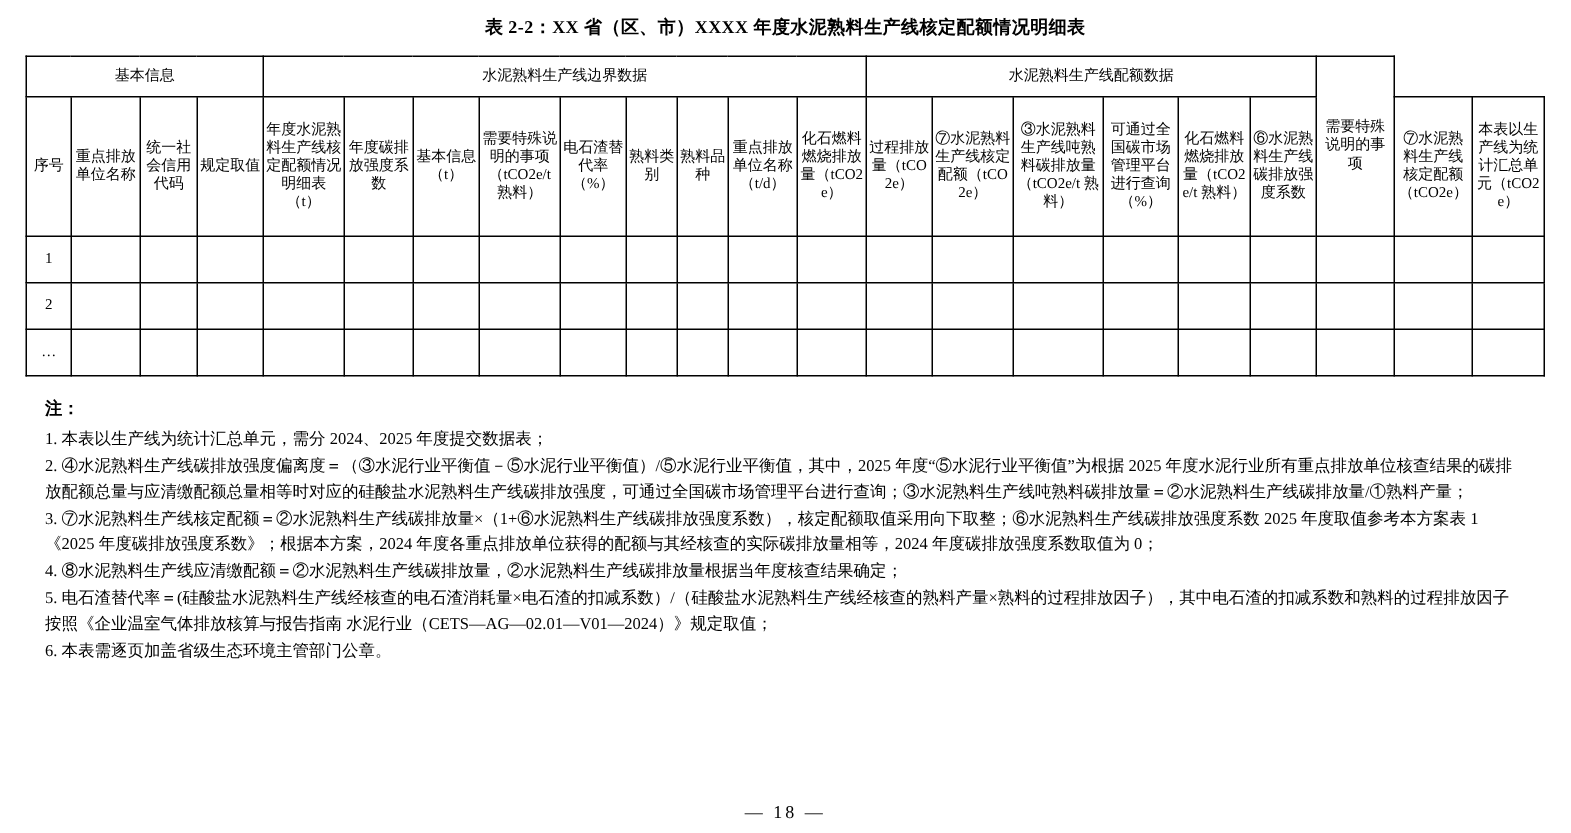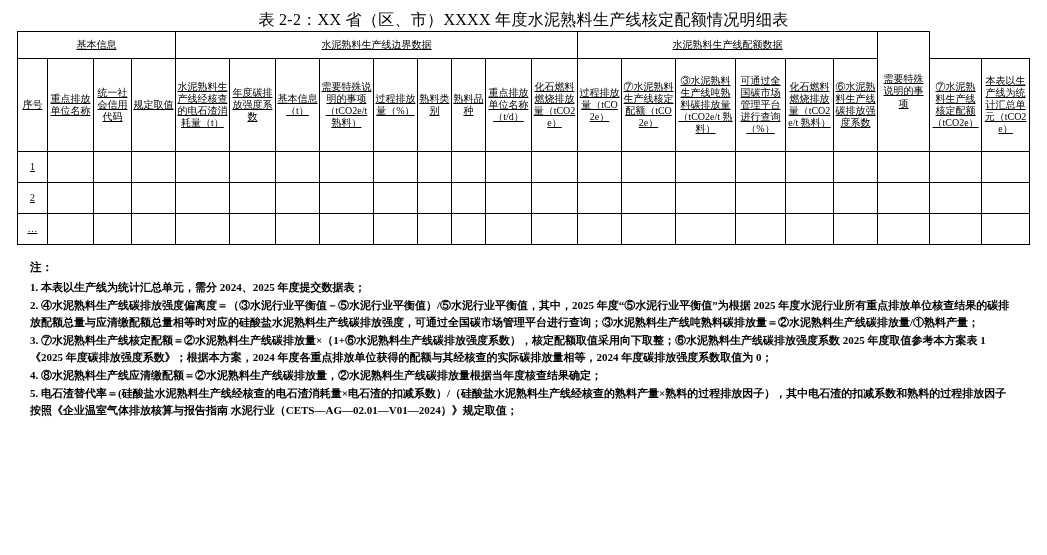--- a/index.html
+++ b/index.html
@@ -16,31 +16,31 @@
   }
   .page {
     position: relative;
     width: 1047px;
     height: 555px;
     box-sizing: border-box;
     padding: 0;
   }
   .doc-title {
     text-align: center;
-    font-size: 16px;
-    font-weight: normal;
+    font-size: 12px;
+    font-weight: bold;
     letter-spacing: 0.3px;
     margin-top: 10px;
+    margin-bottom: 10px;
   }
   table.main {
     border-collapse: collapse;
     margin: 0 auto;
     width: 992px;
     table-layout: fixed;
-    text-decoration: underline;
   }
   table.main td, table.main th {
     border: 1px solid #000000;
     font-weight: normal;
     font-size: 10px;
     line-height: 1.22;
     text-align: center;
     vertical-align: middle;
     padding: 2px 1px;
     word-break: break-all;
@@ -64,21 +64,20 @@
   }
   .notes .notes-title {
     font-weight: bold;
     font-size: 11.5px;
     margin-bottom: 2px;
   }
   .notes .note-line {
     text-indent: 0;
     padding-left: 0;
     margin-bottom: 1px;
-    font-weight: bold;
   }
   .page-number {
     position: absolute;
     bottom: 16px;
     left: 0;
     right: 0;
     text-align: center;
     font-size: 12px;
     letter-spacing: 2px;
   }
@@ -120,25 +119,25 @@
         <td colspan="4">基本信息</td>
         <td colspan="9">水泥熟料生产线边界数据</td>
         <td colspan="6">水泥熟料生产线配额数据</td>
         <td rowspan="2">需要特殊说明的事项</td>
       </tr>
       <tr class="col-head">
         <td>序号</td>
         <td>重点排放单位名称</td>
         <td>统一社会信用代码</td>
         <td>规定取值</td>
-        <td>水泥熟料生产线经核查的电石渣消耗量（t）</td>
+        <td>年度水泥熟料生产线核定配额情况明细表（t）</td>
         <td>年度碳排放强度系数</td>
         <td>基本信息（t）</td>
         <td>需要特殊说明的事项（tCO2e/t 熟料）</td>
-        <td>过程排放量（%）</td>
+        <td>电石渣替代率（%）</td>
         <td>熟料类别</td>
         <td>熟料品种</td>
         <td>重点排放单位名称（t/d）</td>
         <td>化石燃料燃烧排放量（tCO2e）</td>
         <td>过程排放量（tCO2e）</td>
         <td>⑦水泥熟料生产线核定配额（tCO2e）</td>
         <td>③水泥熟料生产线吨熟料碳排放量（tCO2e/t 熟料）</td>
         <td>可通过全国碳市场管理平台进行查询（%）</td>
         <td>化石燃料燃烧排放量（tCO2e/t 熟料）</td>
         <td>⑥水泥熟料生产线碳排放强度系数</td>
@@ -223,16 +222,18 @@
     </tbody>
   </table>
 
   <div class="notes">
     <div class="notes-title">注：</div>
     <div class="note-line">1. 本表以生产线为统计汇总单元，需分 2024、2025 年度提交数据表；</div>
     <div class="note-line">2. ④水泥熟料生产线碳排放强度偏离度＝（③水泥行业平衡值－⑤水泥行业平衡值）/⑤水泥行业平衡值，其中，2025 年度“⑤水泥行业平衡值”为根据 2025 年度水泥行业所有重点排放单位核查结果的碳排放配额总量与应清缴配额总量相等时对应的硅酸盐水泥熟料生产线碳排放强度，可通过全国碳市场管理平台进行查询；③水泥熟料生产线吨熟料碳排放量＝②水泥熟料生产线碳排放量/①熟料产量；</div>
     <div class="note-line">3. ⑦水泥熟料生产线核定配额＝②水泥熟料生产线碳排放量×（1+⑥水泥熟料生产线碳排放强度系数），核定配额取值采用向下取整；⑥水泥熟料生产线碳排放强度系数 2025 年度取值参考本方案表 1《2025 年度碳排放强度系数》；根据本方案，2024 年度各重点排放单位获得的配额与其经核查的实际碳排放量相等，2024 年度碳排放强度系数取值为 0；</div>
     <div class="note-line">4. ⑧水泥熟料生产线应清缴配额＝②水泥熟料生产线碳排放量，②水泥熟料生产线碳排放量根据当年度核查结果确定；</div>
     <div class="note-line">5. 电石渣替代率＝(硅酸盐水泥熟料生产线经核查的电石渣消耗量×电石渣的扣减系数）/（硅酸盐水泥熟料生产线经核查的熟料产量×熟料的过程排放因子），其中电石渣的扣减系数和熟料的过程排放因子按照《企业温室气体排放核算与报告指南  水泥行业（CETS—AG—02.01—V01—2024）》规定取值；</div>
+    <div class="note-line">6. 本表需逐页加盖省级生态环境主管部门公章。</div>
   </div>
 
+  <div class="page-number">— 18 —</div>
 
 </div>
 
 </body></html>

